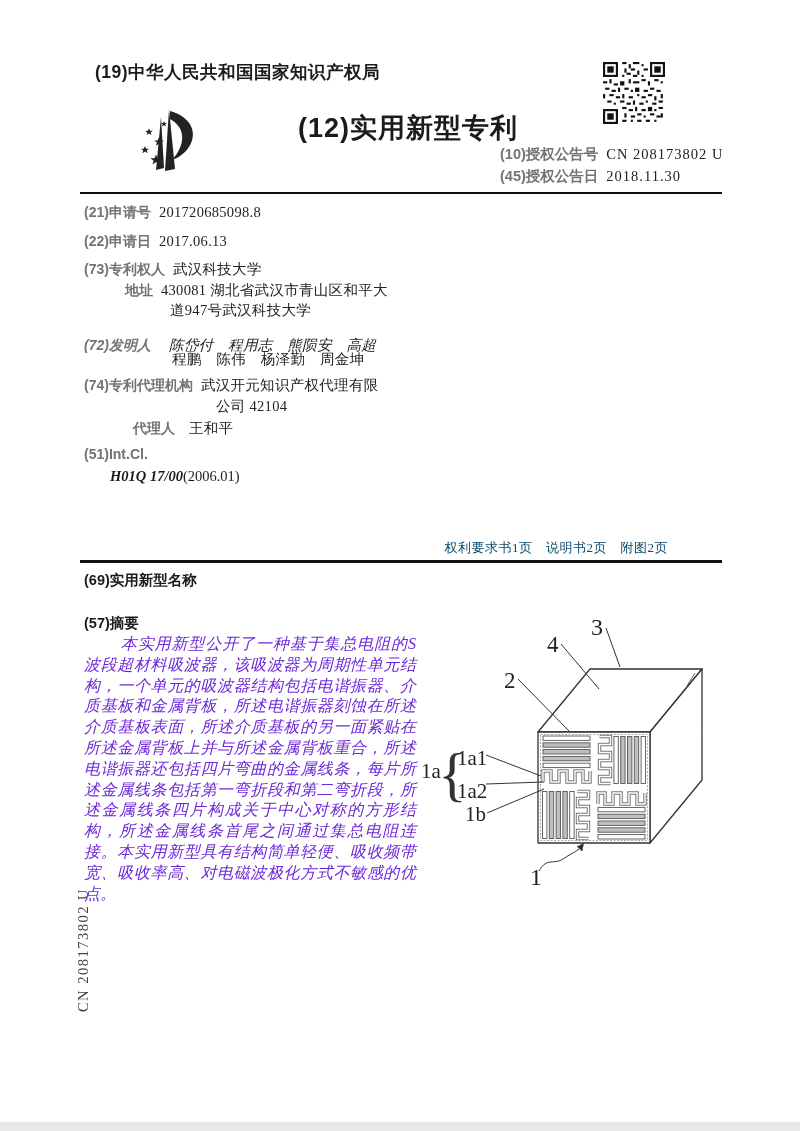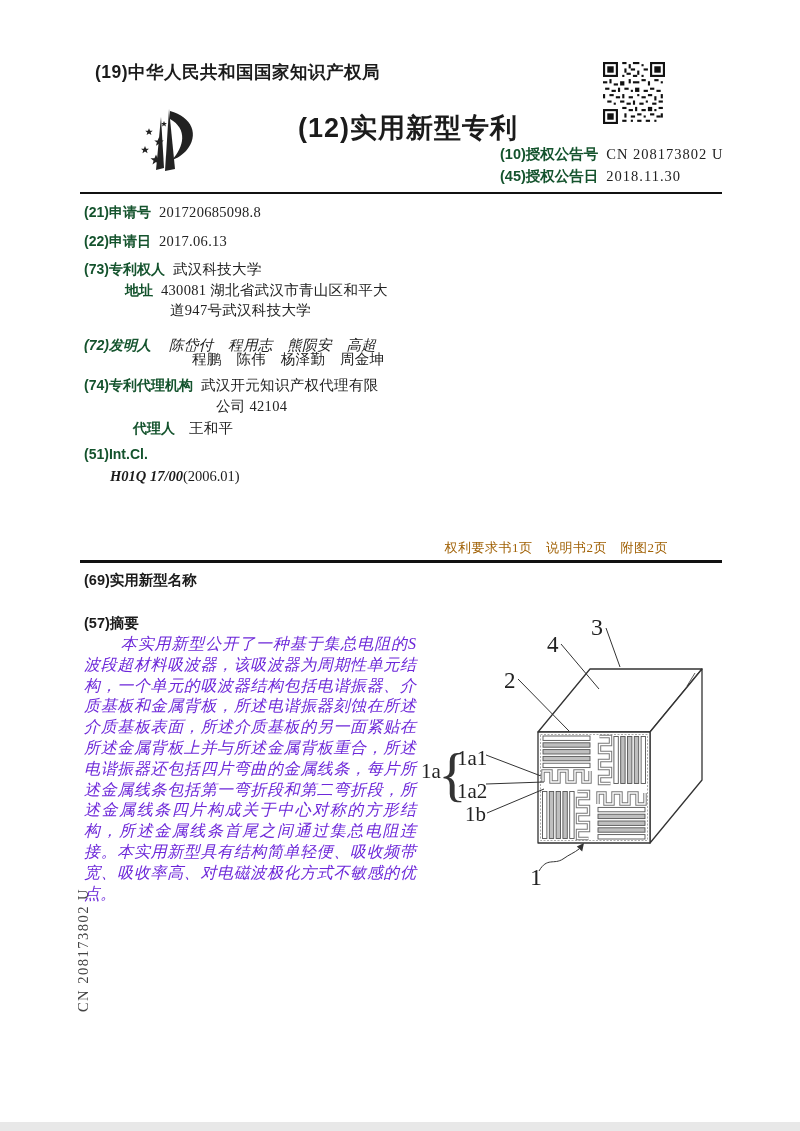--- a/index.html
+++ b/index.html
@@ -2,27 +2,27 @@
 <html><head>
 <meta charset="utf-8">
 <style>
   html,body{margin:0;padding:0;background:#e8e8e8;}
   .page{
     position:relative;width:800px;height:1122px;background:#ffffff;
     margin:0 auto;overflow:hidden;color:#1b1b1b;
     font-family:"Liberation Serif","DejaVu Serif",serif;
   }
   .abs{position:absolute;white-space:nowrap;}
-  .bl{font-family:"Liberation Sans","DejaVu Sans",sans-serif;font-weight:bold;font-size:14px;color:#14532d;}
+  .bl{font-family:"Liberation Sans","DejaVu Sans",sans-serif;font-weight:bold;font-size:14px;color:#737373;}
   .bv{font-size:14.5px;color:#222;margin-left:8px;letter-spacing:.3px;}
   .office{font-family:"Liberation Sans","DejaVu Sans",sans-serif;font-weight:bold;font-size:17.5px;letter-spacing:.5px;}
   .doctype{font-family:"Liberation Sans","DejaVu Sans",sans-serif;font-weight:bold;font-size:27px;letter-spacing:1px;}
   .publine .bl{font-size:14.5px;}
   .rule{position:absolute;background:#111;}
-  .pagesline{font-size:13px;color:#a16207;letter-spacing:.5px;}
+  .pagesline{font-size:13px;color:#0c4a6e;letter-spacing:.5px;}
   .secl{font-family:"Liberation Sans","DejaVu Sans",sans-serif;font-weight:bold;font-size:14.5px;}
   .titleline{font-size:15px;color:#222;letter-spacing:.5px;}
   .abstract{
     position:absolute;left:84px;top:634px;width:332px;
     font-size:16px;line-height:20.8px;text-align:justify;text-indent:2.3em;
     color:#6d28d9;white-space:normal;font-style:italic;
   }
   .sidenum{
     position:absolute;left:8px;top:942px;width:150px;height:16px;
     transform:rotate(-90deg);
@@ -165,21 +165,21 @@
     <span class="bl">(73)专利权人</span><span class="bv">武汉科技大学</span>
   </div>
   <div class="abs" style="left:125px;top:281px;">
     <span class="bl">地址</span><span class="bv">430081 湖北省武汉市青山区和平大</span>
   </div>
   <div class="abs bv" style="left:170px;top:301px;margin-left:0;">道947号武汉科技大学</div>
 
   <div class="abs" style="left:84px;top:336px;font-style:italic;">
     <span class="bl">(72)发明人</span><span class="bv" style="margin-left:18px;">陈岱付　程用志　熊陨安　高超</span>
   </div>
-  <div class="abs bv" style="left:192px;top:350px;margin-left:0;text-align:center;">程鹏　陈伟　杨泽勤　周金坤</div>
+  <div class="abs bv" style="left:172px;top:350px;margin-left:0;text-align:center;">程鹏　陈伟　杨泽勤　周金坤</div>
 
   <div class="abs" style="left:84px;top:376px;">
     <span class="bl">(74)专利代理机构</span><span class="bv">武汉开元知识产权代理有限</span>
   </div>
   <div class="abs bv" style="left:216px;top:397px;margin-left:0;">公司 42104</div>
   <div class="abs" style="left:133px;top:419px;">
     <span class="bl">代理人</span><span class="bv" style="margin-left:14px;">王和平</span>
   </div>
 
   <div class="abs bl" style="left:84px;top:446px;">(51)Int.Cl.</div>

